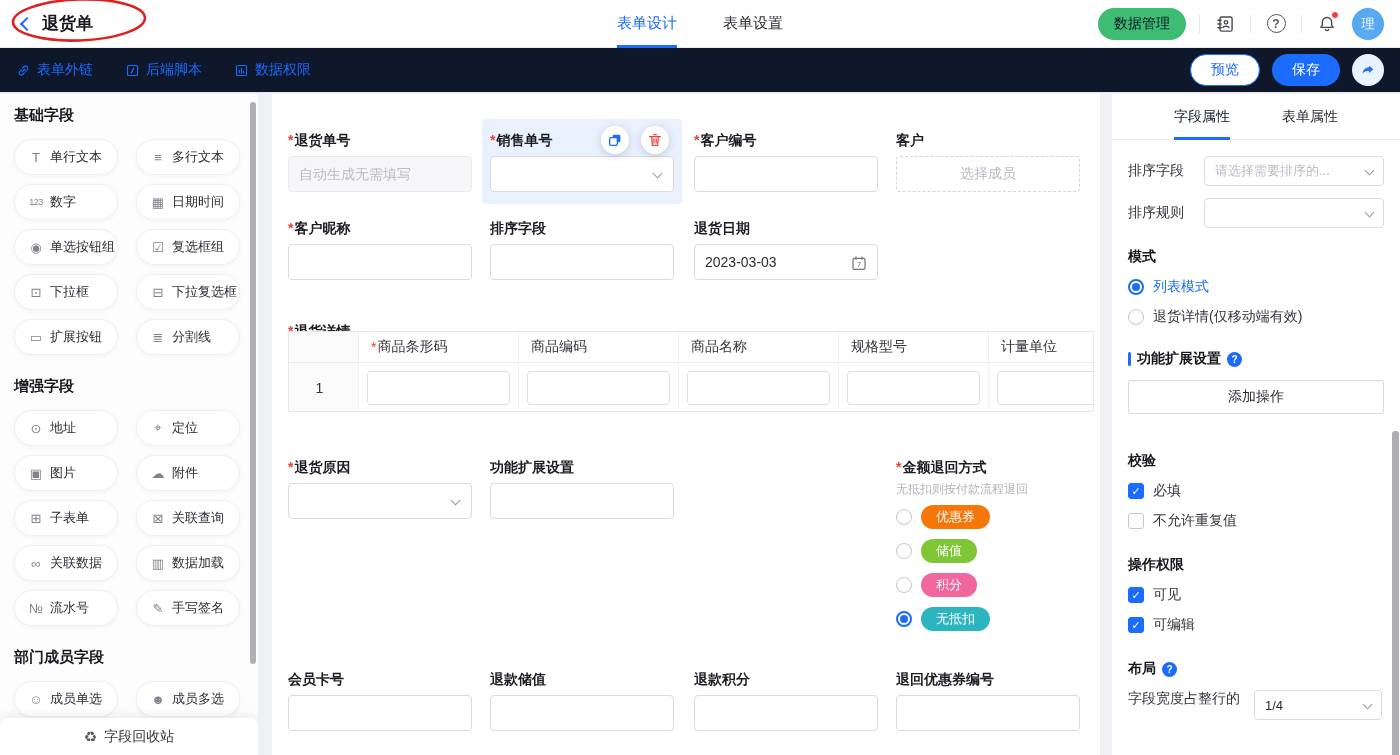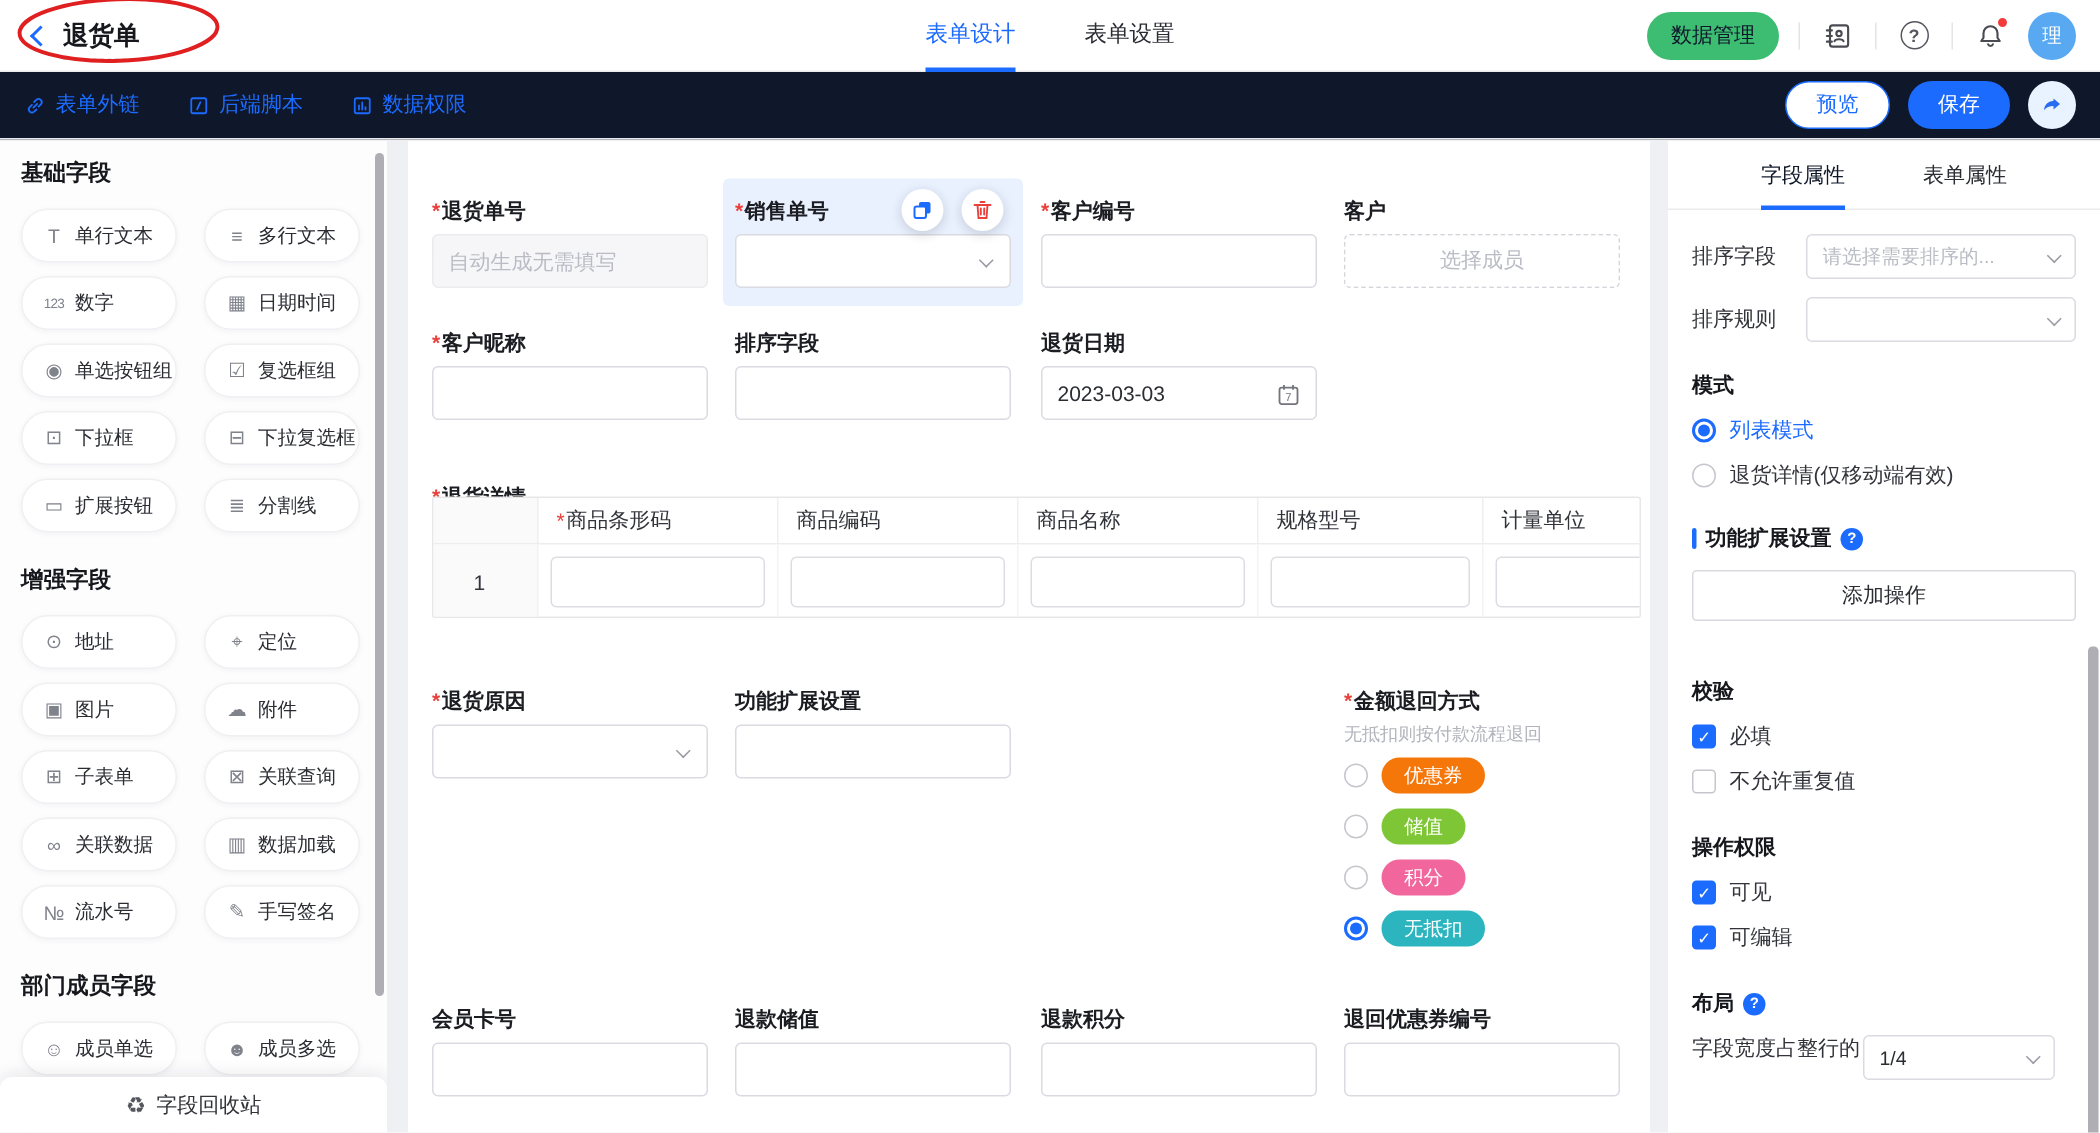--- a/index.html
+++ b/index.html
@@ -94,21 +94,21 @@
   .p-radio-row .on-label { color:#1c6bff; }
   .accent-bar { display:inline-block; width:3px; height:14px; background:#1c6bff; border-radius:2px; }
   .q-icon { width:15px; height:15px; border-radius:50%; background:#1c6bff; color:#fff; font-size:10px; font-weight:700; display:inline-flex; align-items:center; justify-content:center; }
   .q-icon::after { content:"?"; }
   .btn-add { width:100%; height:34px; background:#fff; border:1px solid #d8d9de; border-radius:3px; font-size:14px; color:#2b2d33; cursor:pointer; margin-bottom:8px; }
   .cb { width:16px; height:16px; border-radius:3px; border:1px solid #c6c7cd; background:#fff; flex:none; position:relative; }
   .cb.on { background:#1c6bff; border-color:#1c6bff; }
   .cb.on::after { content:"✓"; position:absolute; left:2.5px; top:0.5px; color:#fff; font-size:11px; font-weight:700; }
   .layout-row { display:flex; align-items:flex-start; margin-top:2px; }
   .layout-row .p-lab2 { color:#33343b; flex:none; }
-  .sel-small { width:128px; height:30px; border:1px solid #d9dbe1; border-radius:4px; margin-left:2px; position:relative; display:flex; align-items:center; padding:0 10px; font-size:13px; color:#2b2d33; cursor:pointer; }
+  .sel-small { width:128px; height:30px; border:1px solid #d9dbe1; border-radius:4px; margin-left:14px; position:relative; display:flex; align-items:center; padding:0 10px; font-size:13px; color:#2b2d33; cursor:pointer; }
   .sel-small .chev { top:10px; right:10px; }
   .page-scroll { position:absolute; right:1px; top:337px; width:7px; height:330px; background:#aeaeb4; border-radius:3px; z-index:6; }
   svg { display:block; }
 </style>
 </head>
 <body>
 
 <div class="header">
   <div class="h-left">
     <svg class="annot-ellipse" viewBox="0 0 146 50">

